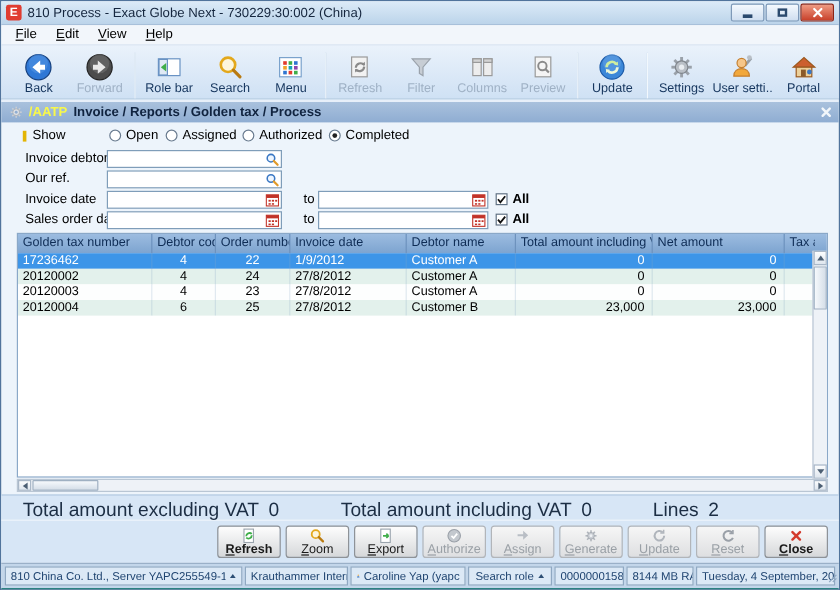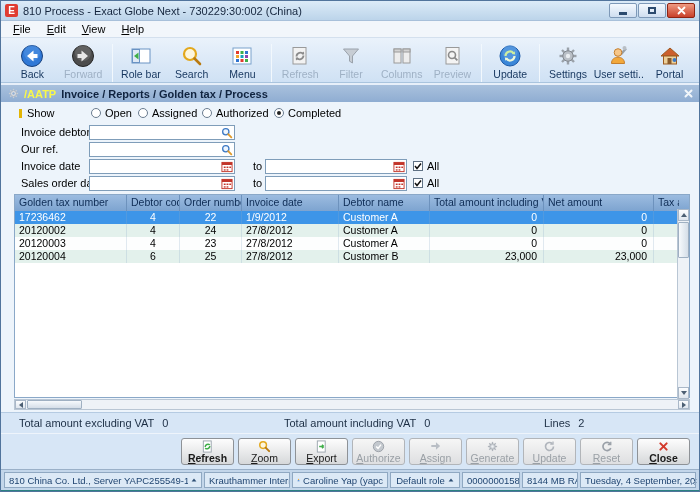--- a/index.html
+++ b/index.html
@@ -48,21 +48,21 @@
   .radio-item { position:absolute; top:0; display:flex; align-items:center; gap:4px; }
   .radio { width:10px; height:10px; border:1px solid #6a7c90; border-radius:50%; background:#fff; position:relative; flex:0 0 auto; }
   .radio.checked::after { content:""; position:absolute; left:2px; top:2px; width:4px; height:4px; border-radius:50%; background:#222; }
   .radio-lbl { font-size:11px; color:#000; }
   .frow { position:absolute; left:0; width:100%; height:15px; font-size:11px; }
   .flabel { position:absolute; left:20px; top:1px; color:#000; }
   .finput { position:absolute; top:0; height:15px; border:1px solid #7f9db9; background:#fff; }
   .finput input { position:absolute; left:1px; top:1px; width:calc(100% - 16px); height:11px; border:none; outline:none; font-size:10px; padding:0 2px; background:transparent; }
   .fld-ic { position:absolute; right:1px; top:1px; width:12px; height:12px; }
   .to-lbl { position:absolute; left:252px; top:1px; }
-  .chkwrap { position:absolute; left:412px; top:1px; display:flex; align-items:center; gap:4px; }
+  .chkwrap { position:absolute; left:412px; top:1px; display:flex; align-items:center; gap:4px;font-weight:bold; }
   .chk { width:10px; height:10px; border:1px solid #5f7184; background:#fff; display:flex; align-items:center; justify-content:center; }
 
   
   .grid { position:absolute; left:13px; top:193px; width:676px; height:204px; border:1px solid #8aa8c8; background:#fff; }
   .ghead { display:flex; height:16px; background:linear-gradient(#9cbce0,#7da4d0); }
   .gh { font-size:10.5px; color:#0e2c55; padding:1px 0 0 4px; border-right:1px solid #6d92bd; white-space:nowrap; overflow:hidden; }
   .grow { display:flex; height:13px; font-size:10.5px; color:#000; background:#fdfefe; }
   .grow.alt { background:#e3f1ec; }
   .grow.sel { background:#3d95e8; color:#fff; }
   .gc { padding:0 0 0 4px; border-right:1px solid rgba(140,170,200,.25); white-space:nowrap; overflow:hidden; line-height:13px; }
@@ -76,21 +76,21 @@
   .tri-dn { width:0; height:0; border-left:3px solid transparent; border-right:3px solid transparent; border-top:4px solid #4c5f73; }
   .tri-lf { width:0; height:0; border-top:3px solid transparent; border-bottom:3px solid transparent; border-right:4px solid #4c5f73; }
   .tri-rt { width:0; height:0; border-top:3px solid transparent; border-bottom:3px solid transparent; border-left:4px solid #4c5f73; }
 
   .hscroll { position:absolute; left:13px; top:398px; width:676px; height:11px; background:#eef2f7; border:1px solid #b9c6d4; }
   .hs-btn { position:absolute; top:0; width:11px; height:9px; background:linear-gradient(#fcfdfe,#dfe6ee); border:1px solid #aab8c8; display:flex; align-items:center; justify-content:center; }
   .hs-thumb { position:absolute; left:12px; top:0; width:55px; height:9px; background:linear-gradient(#f6f9fc,#d5dee8); border:1px solid #9fb0c2; border-radius:1px; }
 
   
   .bottomband { position:absolute; left:0; top:411px; width:100%; height:57px; background:#d7e6f6; border-top:1px solid #b5cbe2; }
-  .totals { position:absolute; left:0; top:0; width:100%; height:21px; border-bottom:1px solid #eef4fb; font-size:11px; color:#1c2e44; }
+  .totals { position:absolute; left:0; top:0; width:100%; height:21px; border-bottom:1px solid #eef4fb; font-size:16px; color:#1c2e44; }
   .tot-group { position:absolute; top:4px; display:flex; gap:8px; }
   .actions { position:absolute; left:180px; top:25px; display:flex; gap:4px; }
   .abtn { width:53px; height:27px; border:1px solid #8e9297; border-radius:3px; background:linear-gradient(#fdfdfd,#d6d8da); display:flex; flex-direction:column; align-items:center; justify-content:center; padding-top:1px; }
   .abtn .albl { font-size:10.5px; color:#1a1a1a; display:inline-block; line-height:11px; }
   .abtn .albl::first-letter { text-decoration:underline; }
   .abtn.def .albl { font-weight:bold; }
   .abtn.disabled { border-color:#b2b5b9; background:linear-gradient(#f6f6f6,#dedfe1); }
   .abtn.disabled .albl { color:#9aa0a6; }
   .aico { height:13px; display:flex; align-items:center; justify-content:center; }
 
@@ -613,21 +613,21 @@
       <span>Krauthammer Internat</span>
     </div>
     <div class="seg" style="width:96px;">
       <svg width="11" height="12" viewBox="0 0 14 14">
           <circle cx="7" cy="4.2" r="2.6" fill="#f0a83b"></circle>
           <path d="M2.3 12.5c0-3.2 2.1-4.8 4.7-4.8s4.7 1.6 4.7 4.8z" fill="#3b78c4"></path>
         </svg>
       <span>Caroline Yap (yapc</span>
     </div>
     <div class="seg" style="width:70px; justify-content:center;">
-      <span>Default role</span>
+      <span>Search role</span>
       <span class="tri-up"></span>
     </div>
     <div class="seg" style="width:58px;">
       <span>00000001586</span>
     </div>
     <div class="seg" style="width:56px;">
       <span>8144 MB RAM</span>
     </div>
     <div class="seg" style="flex:1;">
       <span>Tuesday, 4 September, 2012</span>

